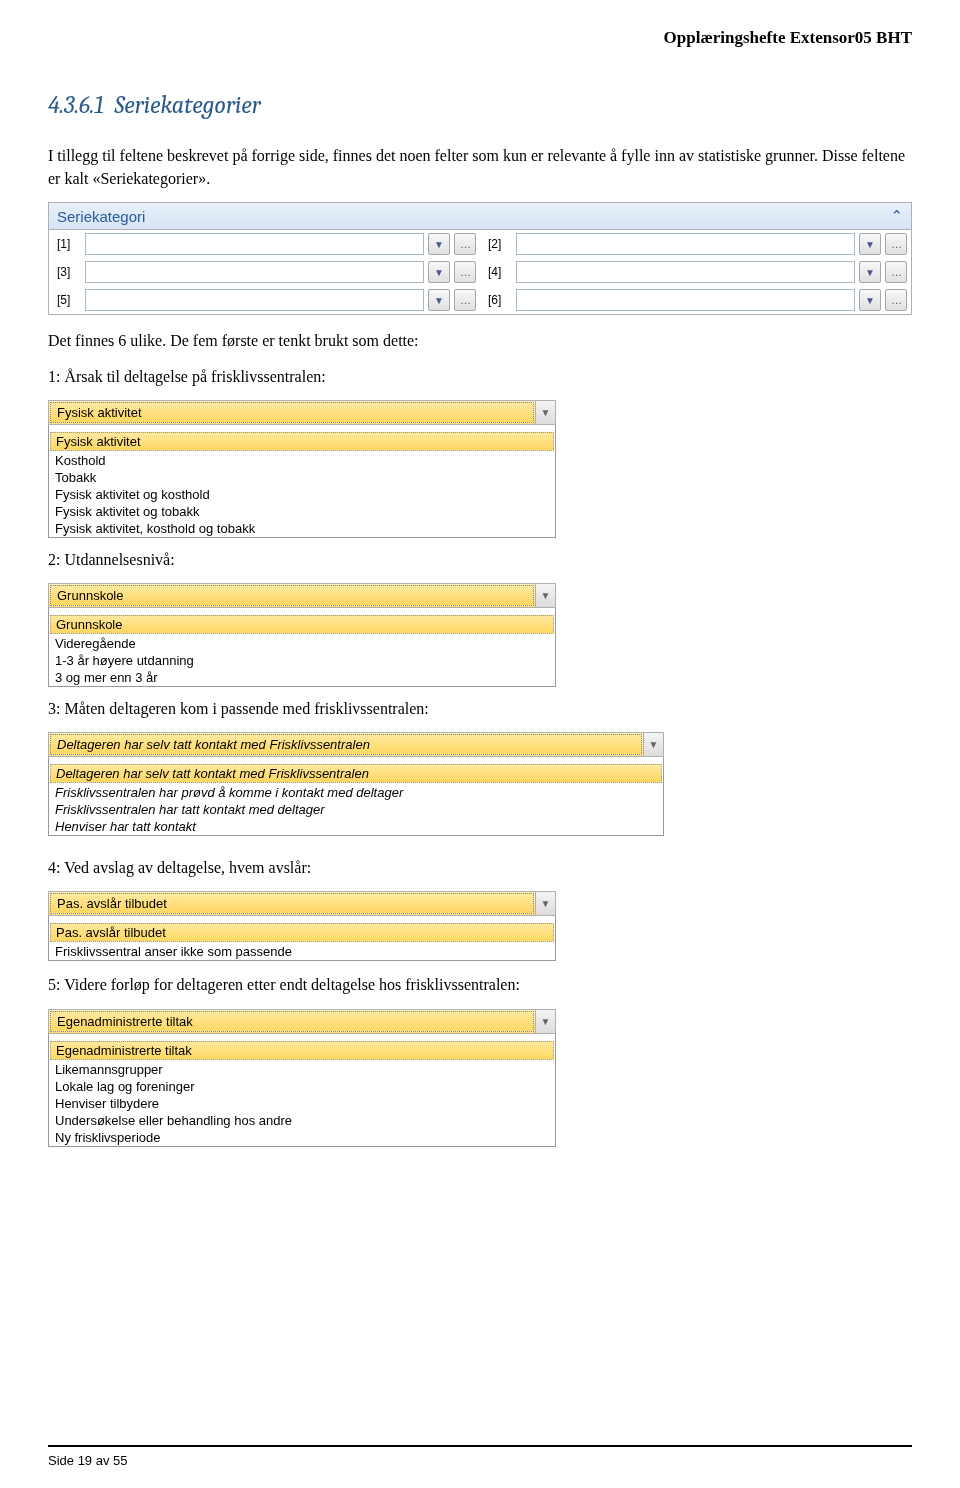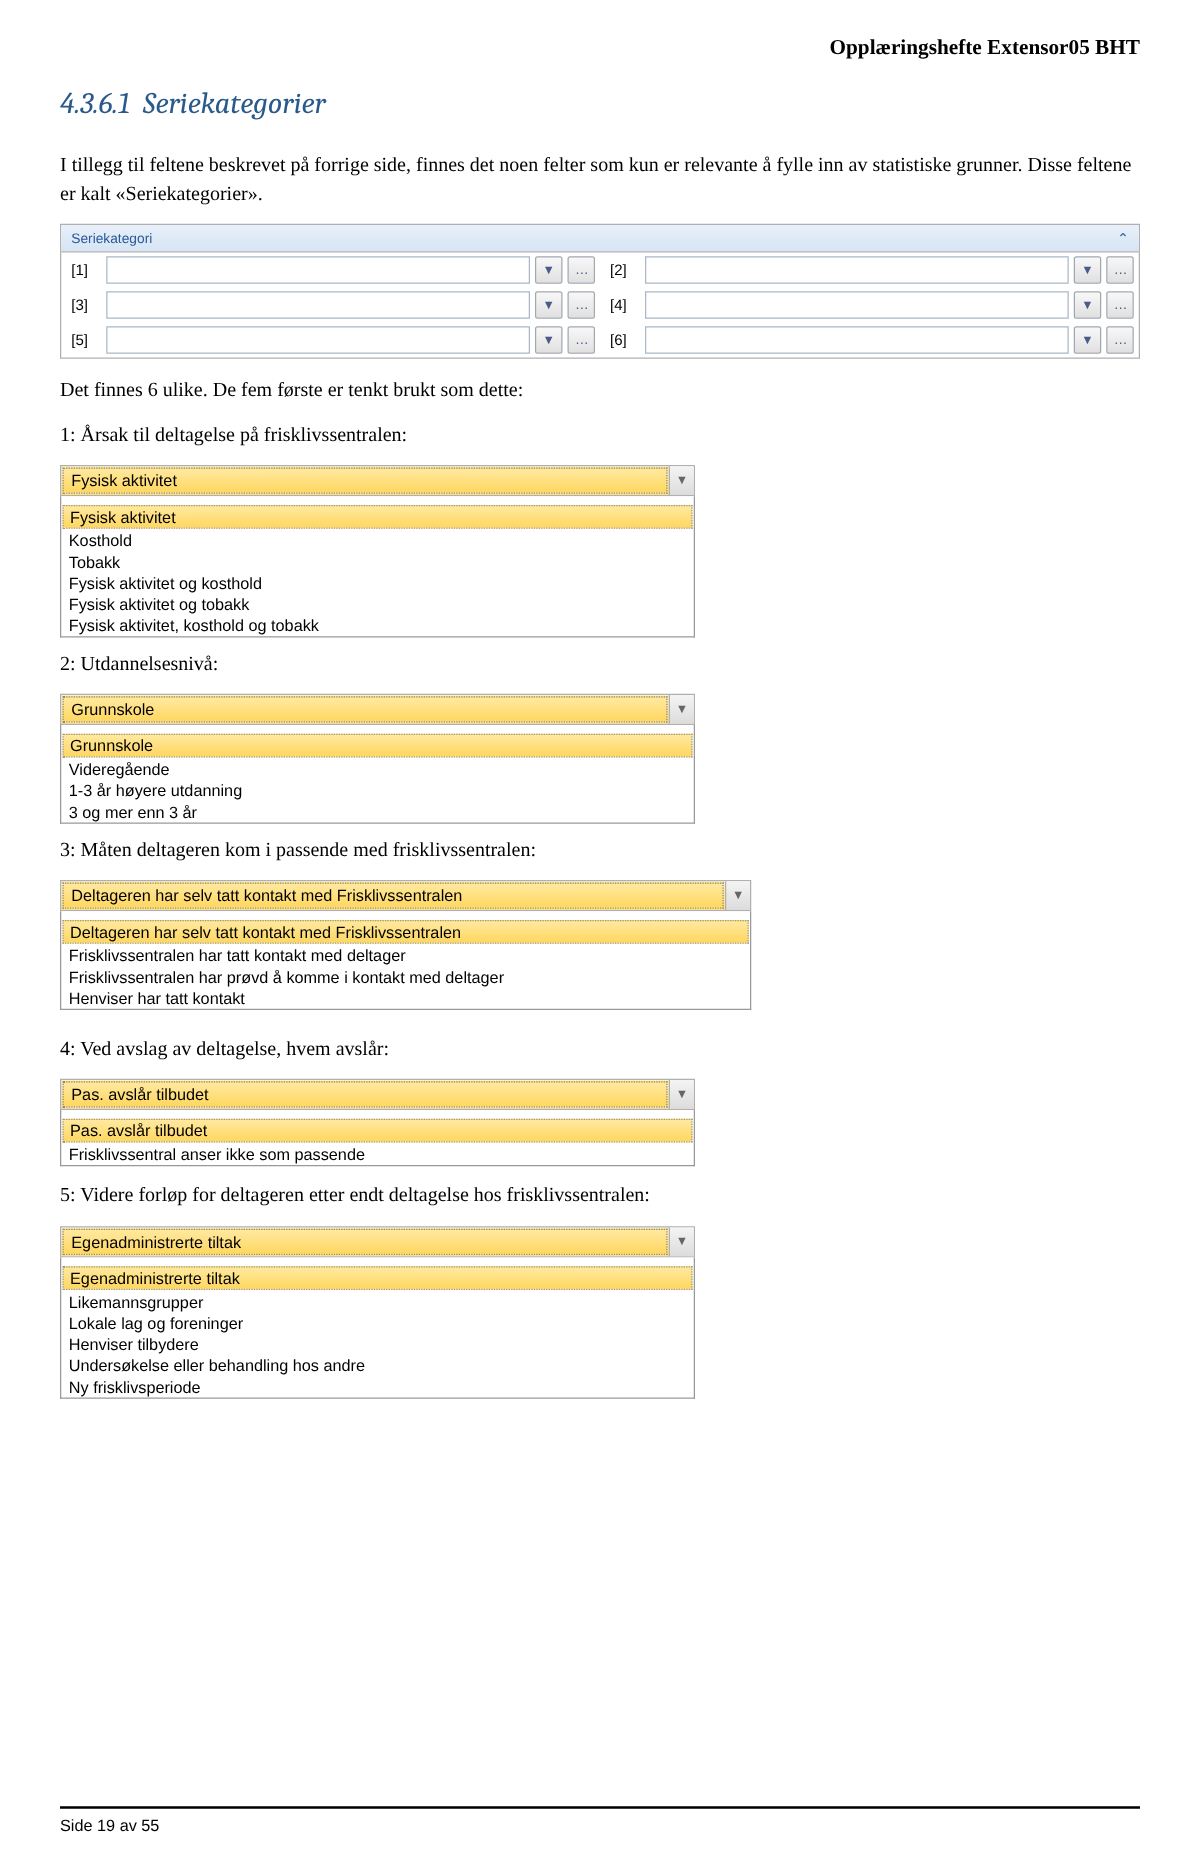--- a/index.html
+++ b/index.html
@@ -1,37 +1,37 @@
 <!DOCTYPE html>
 <html><head>
 <meta charset="utf-8">
 <style>
   * { box-sizing: border-box; margin: 0; padding: 0; }
   body { font-family: Georgia, 'Times New Roman', serif; background: #fff; color: #000; width: 960px; }
   .page { padding: 28px 48px 10px 48px; position: relative; min-height: 1488px; }
-  .header { text-align: right; font-weight: bold; font-size: 17px; margin-bottom: 20px; font-family: Georgia, serif; }
+  .header { text-align: right; font-weight: bold; font-size: 17px; margin-bottom: 43px; font-family: Georgia, serif; }
   .section-num { font-family: Cambria, Georgia, serif; color: #2a5a8a; font-size: 24px; font-style: italic; margin-bottom: 25px; }
   .para { font-family: Georgia, serif; font-size: 16px; line-height: 1.45; margin-bottom: 12px; }
   .band { border: 1px solid #b0b0b0; margin: 4px 0 14px 0; font-family: Tahoma, Arial, sans-serif; }
-  .band-header { background: linear-gradient(#e8f0fa, #d6e4f4); color: #2a5a9a; padding: 4px 8px; font-size: 11px; display: flex; justify-content: space-between; align-items: center; border-bottom: 1px solid #b0b0b0; }
+  .band-header { background: linear-gradient(#e8f0fa, #d6e4f4); color: #2a5a9a; padding: 4px 8px; font-size: 15px; display: flex; justify-content: space-between; align-items: center; border-bottom: 1px solid #b0b0b0; }
   .band-grid { display: grid; grid-template-columns: 1fr 1fr; }
   .band-cell { display: flex; align-items: center; padding: 3px 4px; gap: 4px; }
   .band-cell-label { font-size: 12px; color: #000; padding: 0 4px; min-width: 28px; }
   .band-input { flex: 1; height: 22px; border: 1px solid #a8b8c8; background: #fff; }
   .btn { width: 22px; height: 22px; border: 1px solid #a0a8b0; background: linear-gradient(#f8f8f8,#e0e0e0); display: flex; align-items: center; justify-content: center; font-size: 10px; color: #4a5a8a; border-radius: 2px; }
   .btn.dots { font-size: 11px; letter-spacing: -1px; }
   .combo-selected { border: 1px solid #b0b0b0; background: linear-gradient(#fff3c4, #ffe07a); display: flex; align-items: center; font-family: Tahoma, Arial, sans-serif; font-size: 13px; }
   .combo-selected .txt { flex: 1; padding: 2px 6px; border: 1px dotted #888; margin: 1px; background: linear-gradient(#ffe9a0, #ffd760); }
   .combo-dd { width: 20px; align-self: stretch; border-left: 1px solid #b0b0b0; background: linear-gradient(#f4f4f4,#dcdcdc); display:flex; align-items:center; justify-content:center; color:#666; font-size:10px; }
   .combo-list { border: 1px solid #999; border-top: none; background: #fff; font-family: Tahoma, Arial, sans-serif; font-size: 13px; }
   .combo-list .empty { height: 6px; }
   .combo-list .hl { background: linear-gradient(#ffe9a0, #ffd760); border: 1px dotted #999; margin:1px; padding: 1px 5px; }
   .combo-list .opt { padding: 1px 6px; }
   .sz-wide { width: 508px; }
-  .sz-mid  { width: 553px; }
+  .sz-mid  { width: 616px; font-style: italic; }
   .footer { position: absolute; bottom: 20px; left: 48px; right: 48px; border-top: 2px solid #000; padding-top: 6px; font-family: Arial, sans-serif; font-size: 13px; font-weight: normal; }
   .collapse { font-family: Arial; }
 </style>
 </head>
 <body>
 
 <div class="page">
   <div class="header">Opplæringshefte Extensor05 BHT</div>
 
   <div class="section-num">
@@ -121,22 +121,22 @@
 
   <p class="para" style="margin-top:10px">3: Måten deltageren kom i passende med frisklivssentralen:</p>
   <div class="sz-mid">
     <div class="combo-selected">
       <div class="txt">Deltageren har selv tatt kontakt med Frisklivssentralen</div>
       <div class="combo-dd">▼</div>
     </div>
     <div class="combo-list">
       <div class="empty"></div>
       <div class="hl">Deltageren har selv tatt kontakt med Frisklivssentralen</div>
+      <div class="opt">Frisklivssentralen har prøvd å komme i kontakt med deltager</div>
       <div class="opt">Frisklivssentralen har tatt kontakt med deltager</div>
-      <div class="opt">Frisklivssentralen har prøvd å komme i kontakt med deltager</div>
       <div class="opt">Henviser har tatt kontakt</div>
     </div>
   </div>
 
   <p class="para" style="margin-top:20px">4: Ved avslag av deltagelse, hvem avslår:</p>
   <div class="sz-wide">
     <div class="combo-selected">
       <div class="txt">Pas. avslår tilbudet</div>
       <div class="combo-dd">▼</div>
     </div>

